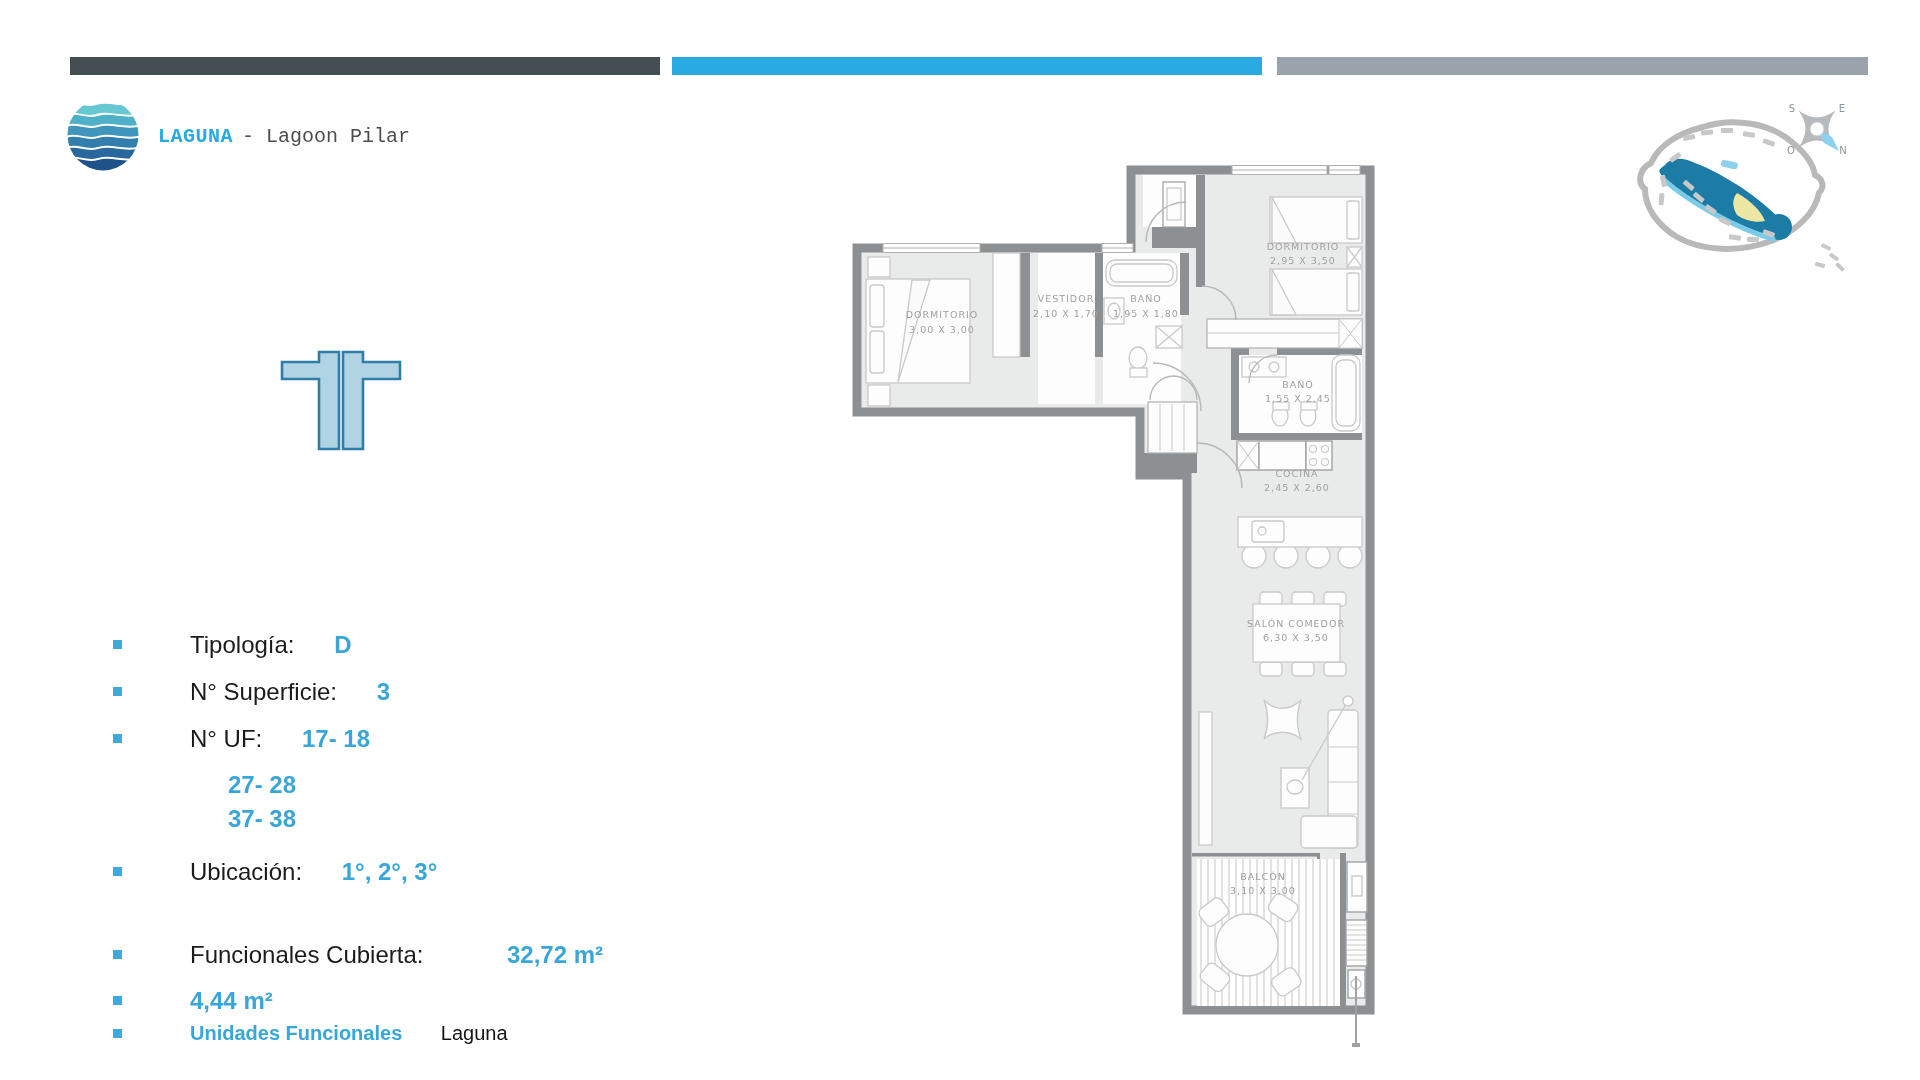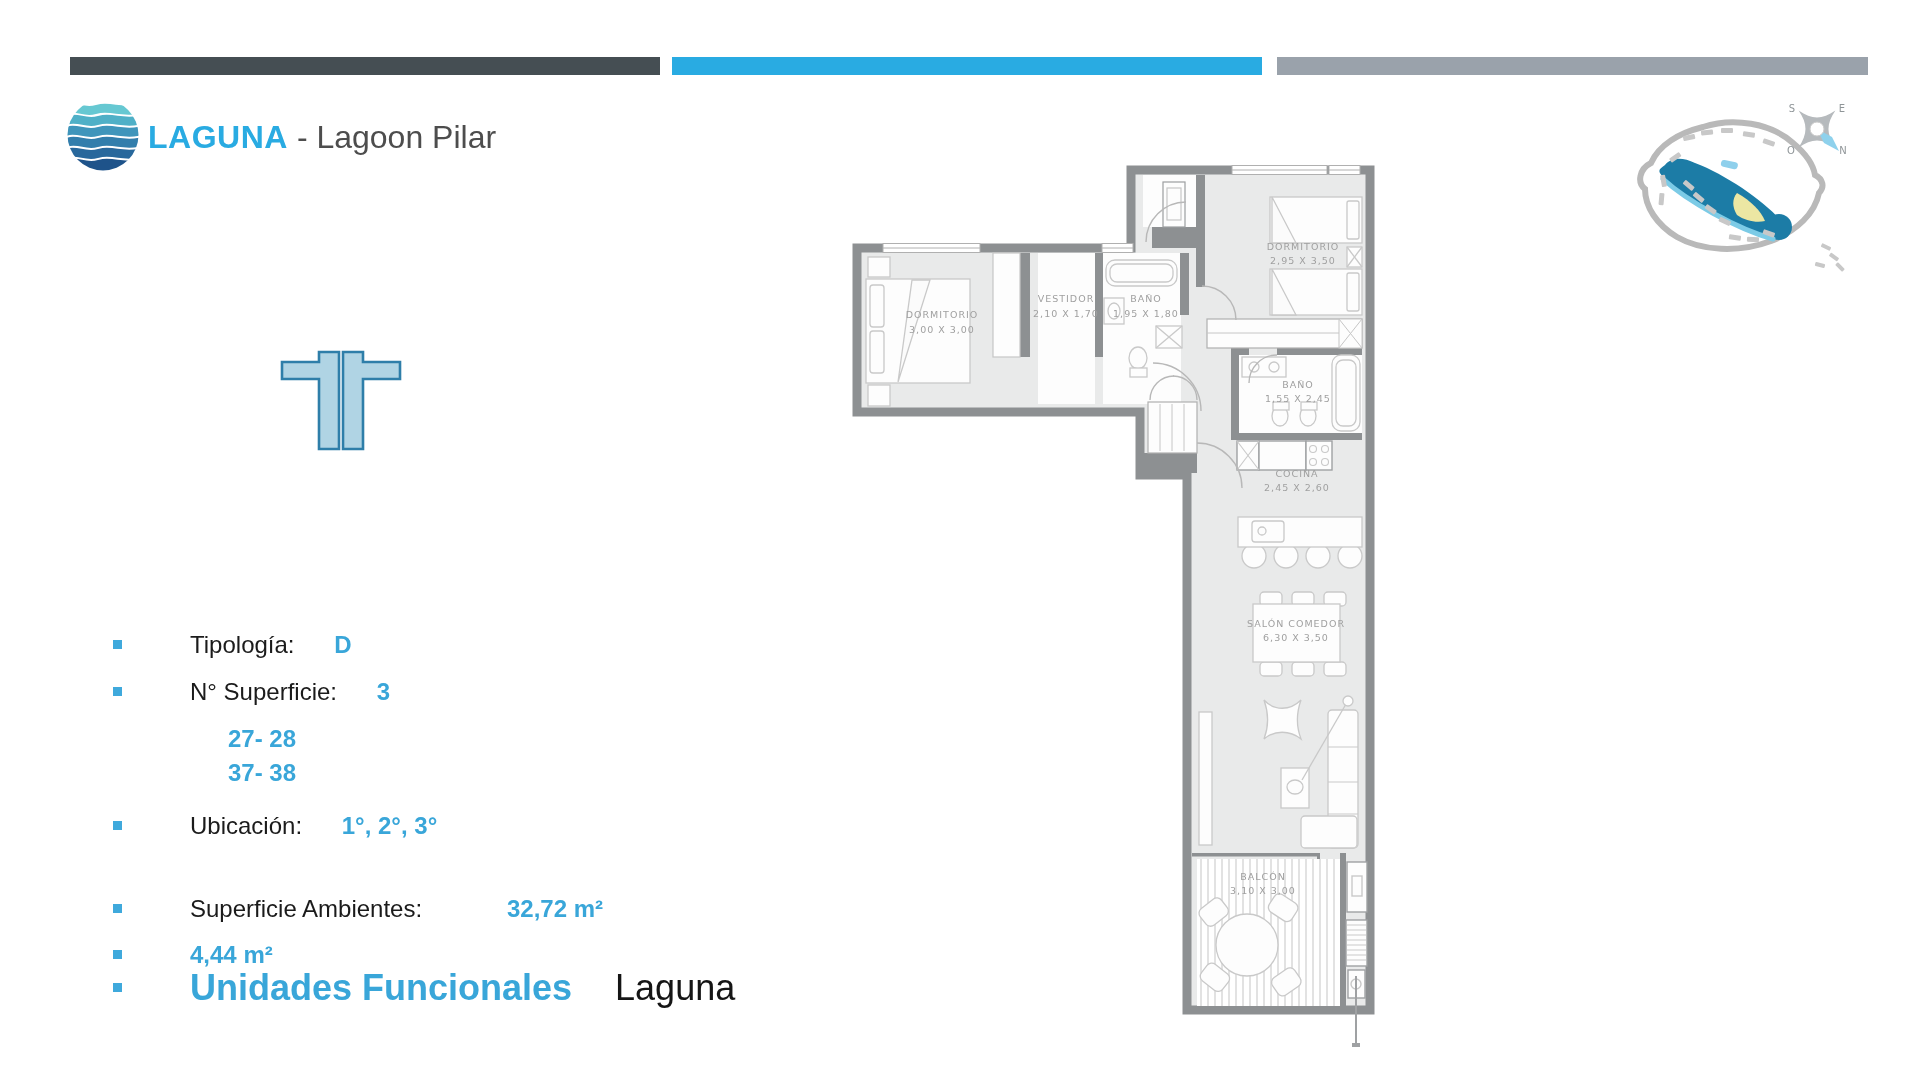--- a/index.html
+++ b/index.html
@@ -3,34 +3,34 @@
 <meta charset="utf-8">
 <style>
   html,body{margin:0;padding:0;background:#fff;}
   body{width:1920px;height:1080px;font-family:"Liberation Sans",sans-serif;overflow:hidden;}
   .stage{position:relative;width:1920px;height:1080px;background:#fff;}
   .bar{position:absolute;top:57px;height:18px;}
   .bar-dark{left:70px;width:590px;background:#454e53;}
   .bar-accent{left:672px;width:590px;background:#29abe2;}
   .bar-gray{left:1277px;width:591px;background:#9aa2ab;}
   .logo{position:absolute;left:64px;top:96px;}
-  .brand{position:absolute;left:148px;top:119px;font-size:32px;line-height:36px;white-space:nowrap;}
+  .brand{position:absolute;left:158px;top:119px;font-size:20px;line-height:36px;white-space:nowrap;font-family:Liberation Mono, monospace;}
   .brand .name{color:#29abe2;font-weight:bold;letter-spacing:.5px;}
   .brand .proj{color:#4d4d4d;margin-left:9px;}
   .unit-icon{position:absolute;left:280px;top:350px;}
   .details{position:absolute;left:113px;top:628px;width:640px;}
   .row{display:flex;align-items:center;font-size:24px;color:#1b1b1b;line-height:33px;gap:33px;}
   .row .bullet{width:9px;height:9px;background:#3fa9dc;margin-right:35px;flex:none;}
   .row .lbl{white-space:pre;}
   .row .val{color:#39a6d9;font-weight:bold;white-space:pre;}
   .row.indent{padding-left:115px;}
   .mb14{margin-bottom:14px}.mb13{margin-bottom:13px}.mb8{margin-bottom:20px}
   .mb1{margin-bottom:1px}.mb50{margin-bottom:50px}.mb0{margin-bottom:0}
   .srow .lbl{display:inline-block;min-width:284px;}
-  .units{font-size:36px;}
+  .units{font-size:20px;}
   .units .hl{color:#39a6d9;font-weight:bold;white-space:pre;}
   .units .sx{color:#151515;white-space:pre;}
   .plan{position:absolute;left:850px;top:150px;}
   .sitemap{position:absolute;left:1625px;top:95px;}
   svg text.room{fill:#a0a0a0;font-size:9.5px;letter-spacing:1px;text-anchor:middle;font-family:"DejaVu Sans",sans-serif;}
   svg text.cletter{fill:#8f9598;font-size:10px;text-anchor:middle;font-family:"DejaVu Sans",sans-serif;}
 </style>
 </head>
 <body>
 
@@ -74,34 +74,39 @@
     <div class="row mb14">
       <span class="bullet"></span>
       <span class="lbl">Tipología: </span>
       <span class="val">D</span>
     </div>
     <div class="row mb14">
       <span class="bullet"></span>
       <span class="lbl">N° Superficie: </span>
       <span class="val">3</span>
     </div>
+    <div class="row mb13">
+      <span class="bullet"></span>
+      <span class="lbl">N° UF: </span>
+      <span class="val">17- 18</span>
+    </div>
     <div class="row indent mb1">
       <span class="val">27- 28</span>
     </div>
     <div class="row indent mb8">
       <span class="val">37- 38</span>
     </div>
     <div class="row mb50">
       <span class="bullet"></span>
       <span class="lbl">Ubicación: </span>
       <span class="val">1°, 2°, 3°</span>
     </div>
     <div class="row srow mb13">
       <span class="bullet"></span>
-      <span class="lbl">Superficie Ambientes:</span>
+      <span class="lbl">Funcionales Cubierta:</span>
       <span class="val">32,72 m²</span>
     </div>
     <div class="row srow mb0">
       <span class="bullet"></span>
       <span class="val">4,44 m²</span>
     </div>
     <div class="row units mb0">
       <span class="bullet"></span>
       <span class="hl">Unidades Funcionales</span>
       <span class="sx"> Laguna</span>

